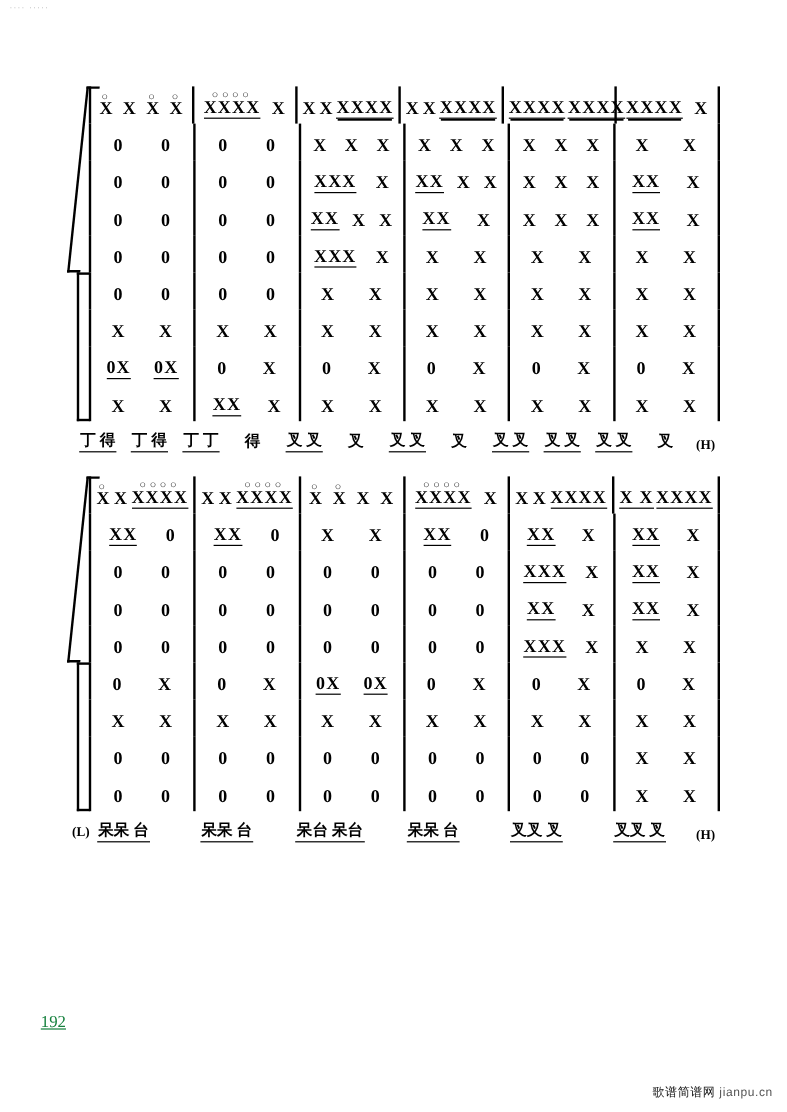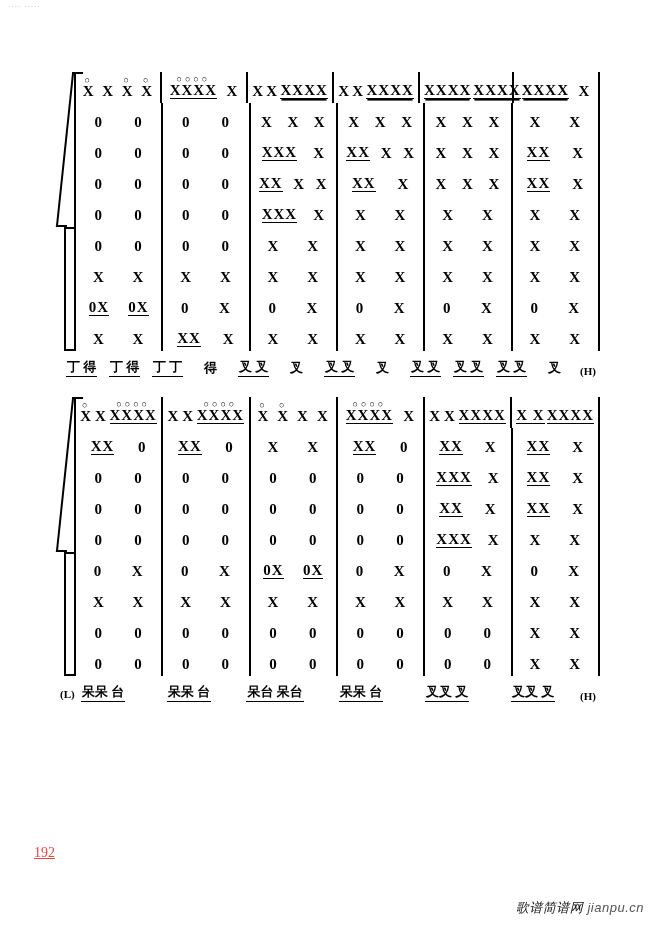--- a/index.html
+++ b/index.html
@@ -104,31 +104,30 @@
     font-family:"Liberation Serif", serif;
     font-size:11px;
     font-weight:bold;
   }
   .spacer-row{height:14px;}
   .pagenum{
     position:absolute;
     left:34px;top:845px;
     font-size:14px;
     font-family:"Liberation Serif", serif;
-    color:#ef4444;
+    color:#15803d;
     text-decoration:underline;
   }
   .watermark{
     position:absolute;
     right:12px;bottom:10px;
-    font-size:13px;
+    font-size:10px;
     color:#3a3a3a;
     font-family:"Liberation Sans", sans-serif;
     letter-spacing:0.5px;
-    font-style:italic;
   }
   .watermark .cn{color:#111;}
   .watermark .en{color:#555;}
 </style>
 </head>
 <body>
 
 <div class="page">
 
   <div class="corner-mark">···· ·····</div>

